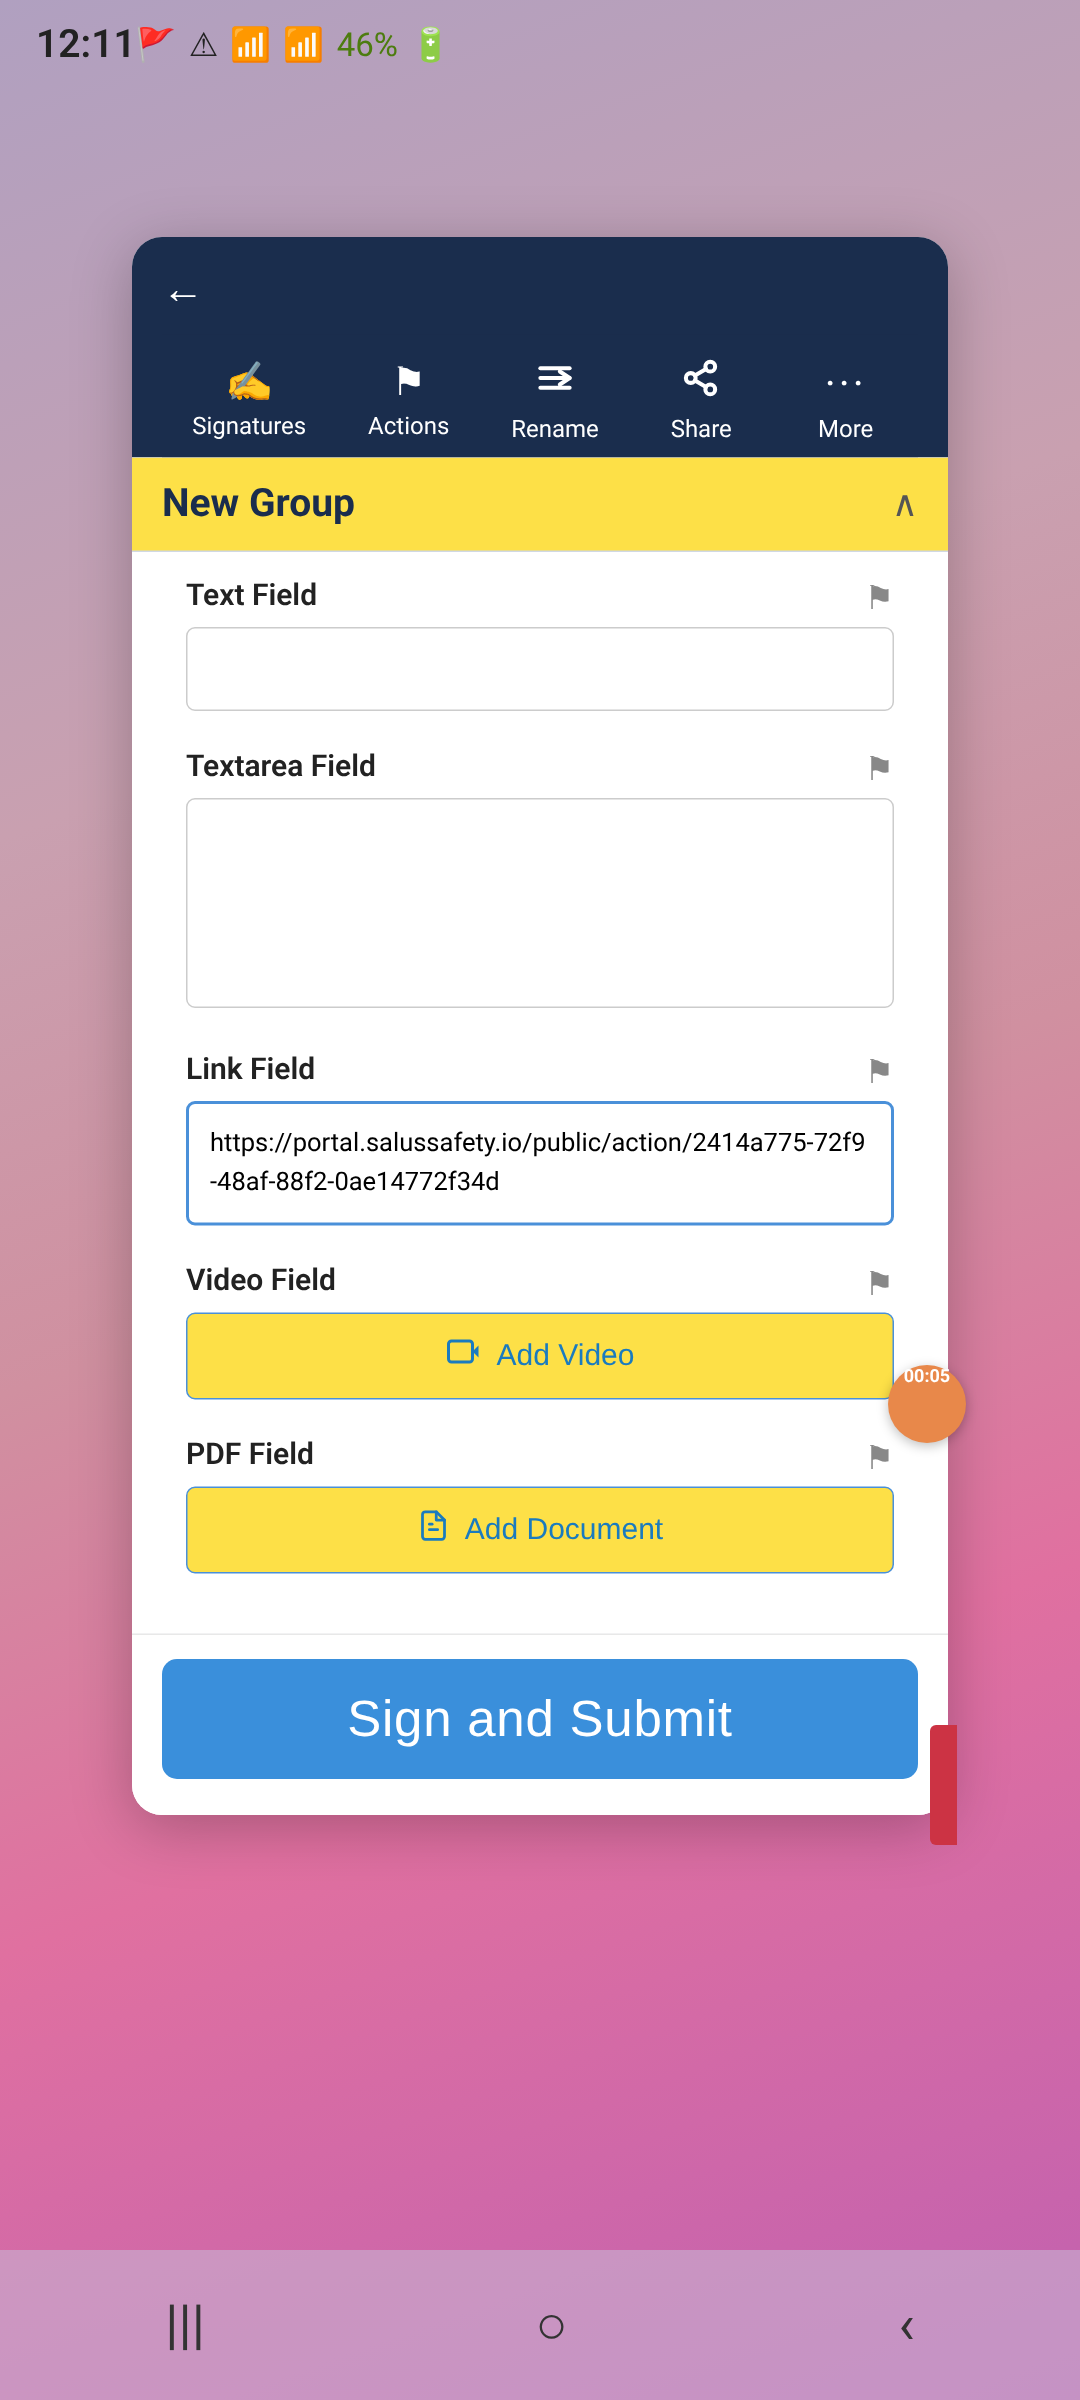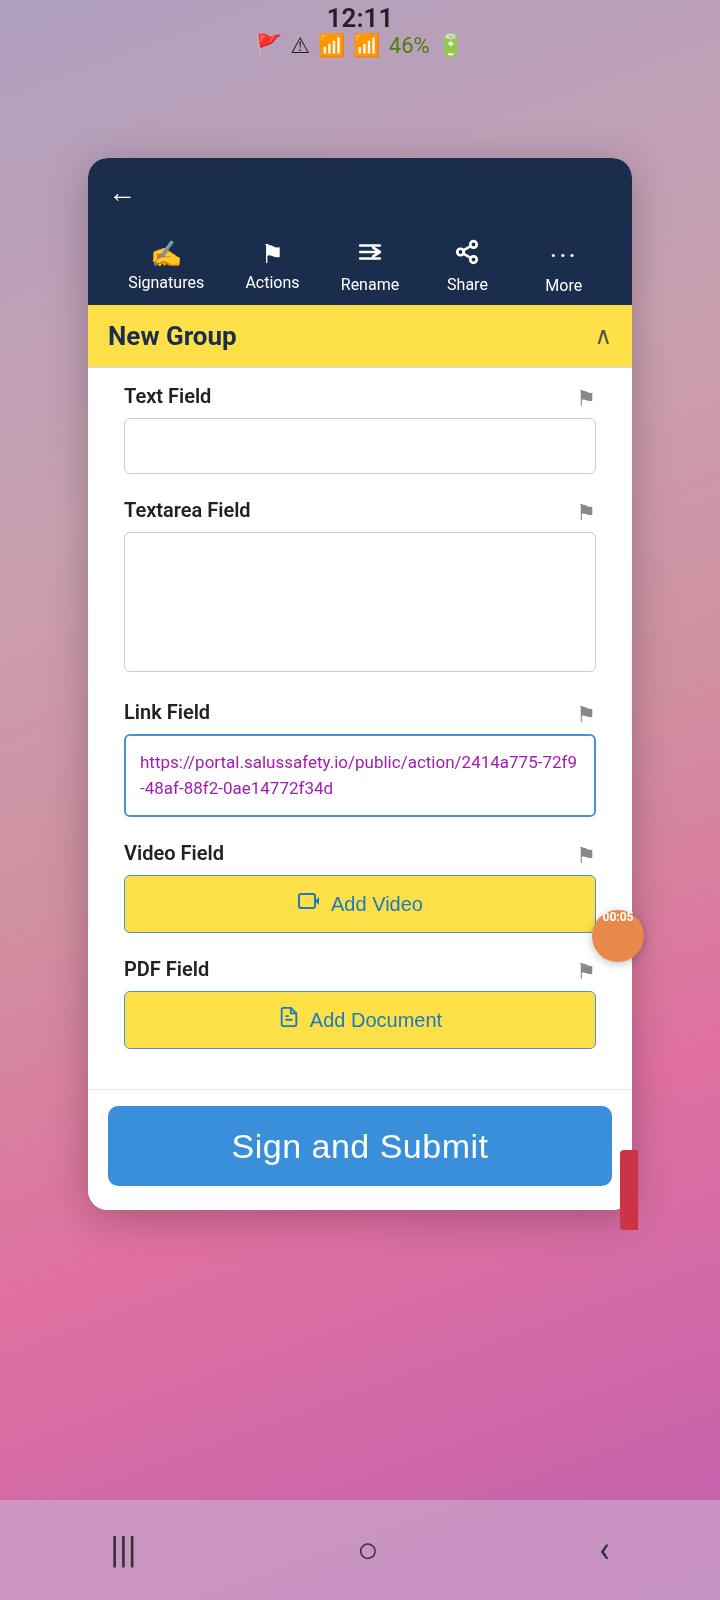--- a/index.html
+++ b/index.html
@@ -12,24 +12,23 @@
       overflow: hidden;
       position: relative;
     }
 
     
     .status-bar {
       width: 100%;
       height: 60px;
       display: flex;
       align-items: center;
-      justify-content: center;
+      justify-content: flex-start;
       padding: 0 24px;
       background: transparent;
-      flex-direction: column;
     }
     .status-time {
       font-size: 26px;
       font-weight: 600;
       color: #222;
     }
     .status-icons {
       display: flex;
       align-items: center;
       gap: 8px;
@@ -177,21 +176,21 @@
       resize: none;
       outline: none;
     }
     .link-input {
       width: 100%;
       height: auto;
       border: 2px solid #4a90d9;
       border-radius: 6px;
       padding: 14px;
       font-size: 17px;
-      color: #a21caf;
+      color: #000000;
       background: #fff;
       word-break: break-all;
       line-height: 1.5;
     }
     .action-button {
       width: 100%;
       height: 58px;
       border: 1.5px solid #4a90d9;
       border-radius: 6px;
       background: #fde047;

